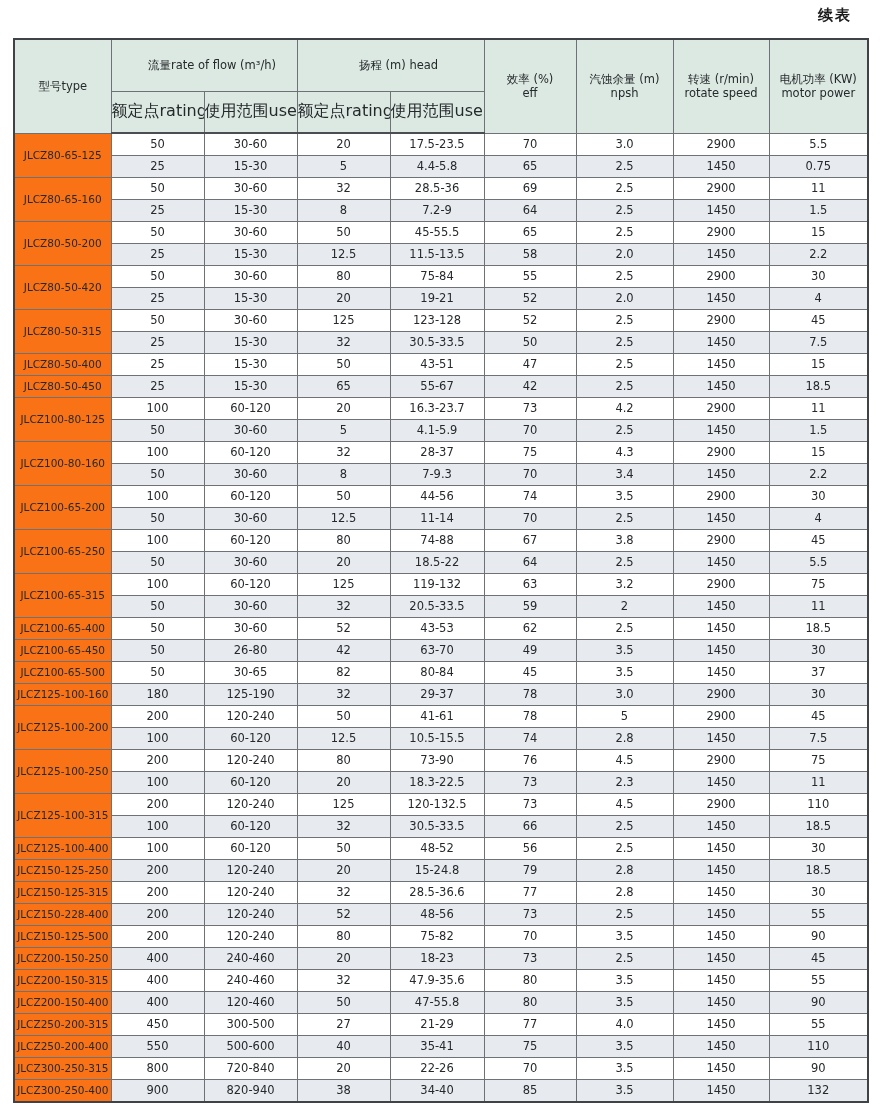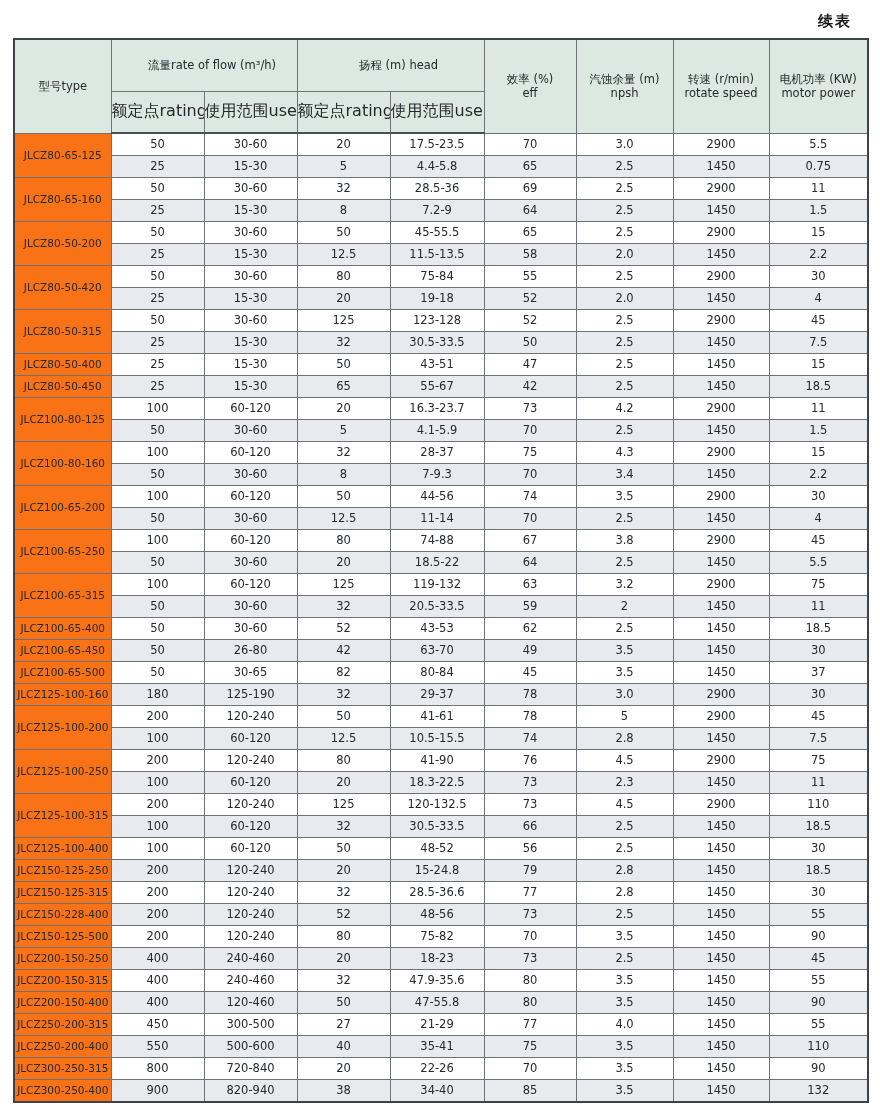--- a/index.html
+++ b/index.html
@@ -4,21 +4,21 @@
 <style>
   * { box-sizing: border-box; }
   html, body { margin: 0; padding: 0; }
   body {
     width: 880px; height: 1116px; position: relative;
     background: #ffffff;
     font-family: "DejaVu Sans", "Liberation Sans", sans-serif;
     color: #26292c;
   }
   .continued-label {
-    position: absolute; top: 12px; right: 28px;
+    position: absolute; top: 6px; right: 28px;
     font-size: 15px; font-weight: bold; color: #1b1b1b;
     letter-spacing: 2px;
   }
   table.spec {
     position: absolute; left: 13px; top: 38px; width: 854px;
     border-collapse: collapse; table-layout: fixed;
     border: 2px solid #3f4347;
   }
   table.spec th, table.spec td {
     border: 1px solid #6e7276;
@@ -177,21 +177,21 @@
         <td class="data">75-84</td>
         <td class="data">55</td>
         <td class="data">2.5</td>
         <td class="data">2900</td>
         <td class="data">30</td>
       </tr>
       <tr class="stripe">
         <td class="data">25</td>
         <td class="data">15-30</td>
         <td class="data">20</td>
-        <td class="data">19-18</td>
+        <td class="data">19-21</td>
         <td class="data">52</td>
         <td class="data">2.0</td>
         <td class="data">1450</td>
         <td class="data">4</td>
       </tr>
       <tr class="group-start">
         <td class="model" rowspan="2">JLCZ80-50-315</td>
         <td class="data">50</td>
         <td class="data">30-60</td>
         <td class="data">125</td>
@@ -401,21 +401,21 @@
         <td class="data">74</td>
         <td class="data">2.8</td>
         <td class="data">1450</td>
         <td class="data">7.5</td>
       </tr>
       <tr class="group-start">
         <td class="model" rowspan="2">JLCZ125-100-250</td>
         <td class="data">200</td>
         <td class="data">120-240</td>
         <td class="data">80</td>
-        <td class="data">41-90</td>
+        <td class="data">73-90</td>
         <td class="data">76</td>
         <td class="data">4.5</td>
         <td class="data">2900</td>
         <td class="data">75</td>
       </tr>
       <tr class="stripe">
         <td class="data">100</td>
         <td class="data">60-120</td>
         <td class="data">20</td>
         <td class="data">18.3-22.5</td>

